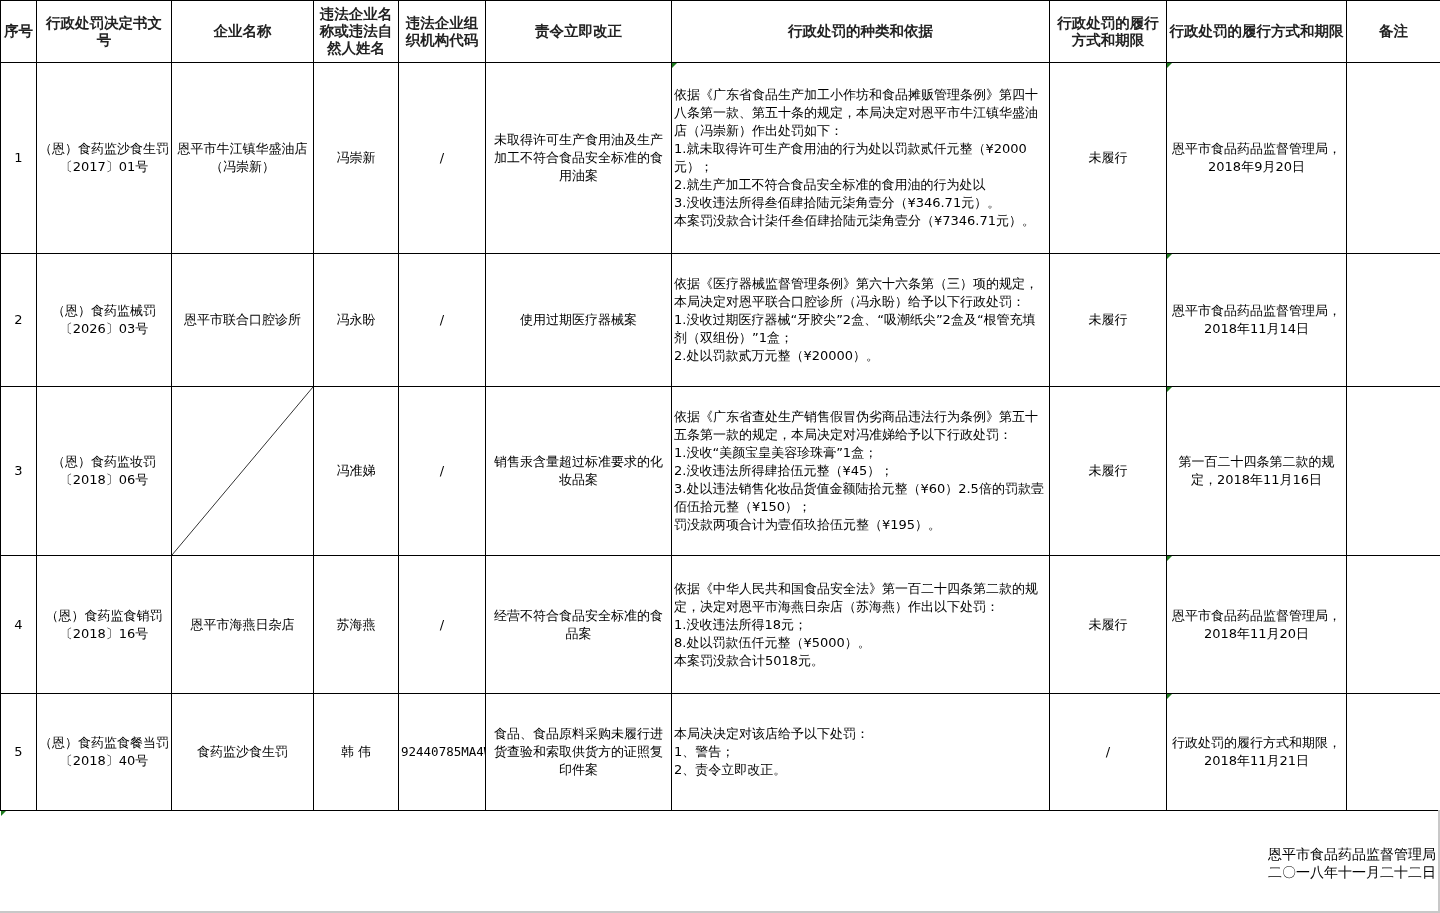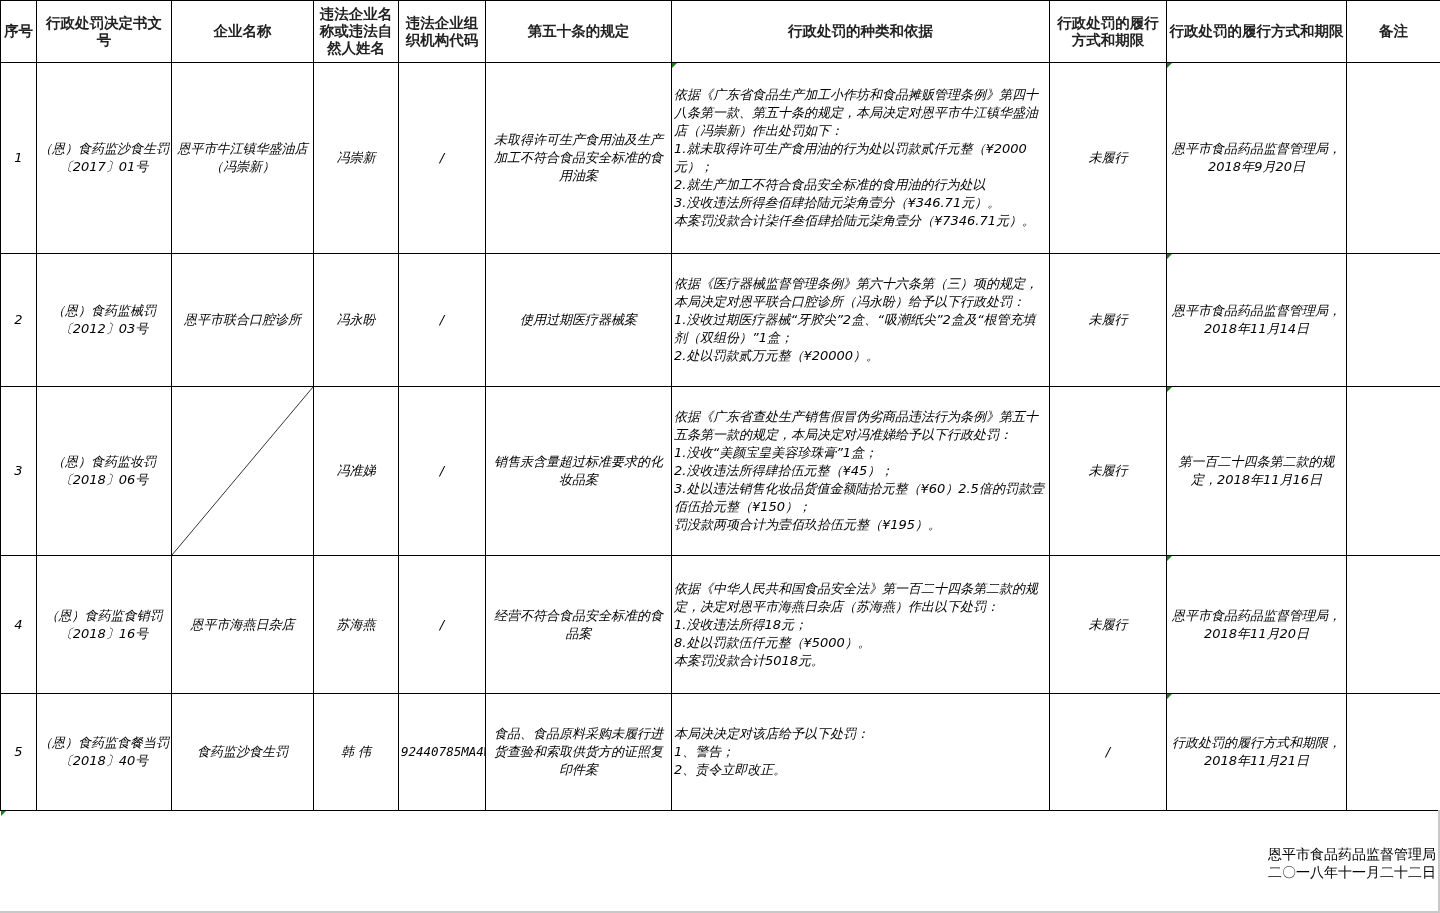--- a/index.html
+++ b/index.html
@@ -1,21 +1,21 @@
 <!DOCTYPE html>
 <html><head>
 <meta charset="utf-8">
 <style>
   html, body { margin:0; padding:0; background:#ffffff; }
   body { width:1440px; height:913px; position:relative; overflow:hidden;
          font-family:"DejaVu Sans","Liberation Sans",sans-serif; color:#000; }
   table.sheet { position:absolute; left:0; top:0; border-collapse:collapse; table-layout:fixed; width:1440px; }
   table.sheet td, table.sheet th { border:1.5px solid #000; padding:0 2px; vertical-align:middle; overflow:hidden; position:relative; }
   th { font-weight:bold; font-size:14.5px; line-height:17px; text-align:center; color:#222; }
-  td { font-size:13px; line-height:18px; text-align:center;font-style:italic; }
+  td { font-size:13px; line-height:18px; text-align:center; }
   td.left { text-align:left; white-space:pre-line; }
   td.mono { font-family:"DejaVu Sans Mono","Liberation Mono",monospace; font-size:12.5px; }
   .green-tri::before { content:""; position:absolute; left:0; top:0; width:0; height:0;
         border-top:5px solid #1e7b1e; border-right:5px solid transparent; }
   .diag { position:absolute; left:0; top:0; width:100%; height:100%; }
   .footer { position:absolute; right:4px; top:845px; text-align:left; font-size:14px; line-height:18px; }
   .footer div { white-space:nowrap; }
   .tail-tri { position:absolute; left:1px; top:811px; width:0; height:0;
         border-top:5px solid #1e7b1e; border-right:5px solid transparent; }
   .right-edge { position:absolute; right:0; top:810px; width:2px; height:103px; background:#c8c8c8; }
@@ -37,21 +37,21 @@
     <col style="width:180px">
       <col style="width:94px">
   </colgroup>
   <tbody>
       <tr style="height:62px">
     <th>序号</th>
     <th>行政处罚决定书文号</th>
     <th>企业名称</th>
     <th>违法企业名称或违法自然人姓名</th>
     <th>违法企业组织机构代码</th>
-    <th>第五十条的规定</th>
+    <th>责令立即改正</th>
     <th>行政处罚的种类和依据</th>
     <th>行政处罚的履行方式和期限</th>
     <th>行政处罚的履行方式和期限</th>
     <th>备注</th>
   </tr>
 
   <tr style="height:191px">
     <td>1</td>
     <td>（恩）食药监沙食生罚〔2017〕01号</td>
     <td>恩平市牛江镇华盛油店（冯崇新）</td>
@@ -63,21 +63,21 @@
 2.就生产加工不符合食品安全标准的食用油的行为处以
 3.没收违法所得叁佰肆拾陆元柒角壹分（¥346.71元）。
 本案罚没款合计柒仟叁佰肆拾陆元柒角壹分（¥7346.71元）。</td>
     <td>未履行</td>
     <td class="green-tri">恩平市食品药品监督管理局，2018年9月20日</td>
     <td></td>
   </tr>
 
   <tr style="height:133px">
     <td>2</td>
-    <td>（恩）食药监械罚〔2012〕03号</td>
+    <td>（恩）食药监械罚〔2026〕03号</td>
     <td>恩平市联合口腔诊所</td>
     <td>冯永盼</td>
     <td>/</td>
     <td>使用过期医疗器械案</td>
     <td class="left">依据《医疗器械监督管理条例》第六十六条第（三）项的规定，本局决定对恩平联合口腔诊所（冯永盼）给予以下行政处罚：
 1.没收过期医疗器械“牙胶尖”2盒、“吸潮纸尖”2盒及“根管充填剂（双组份）”1盒；
 2.处以罚款贰万元整（¥20000）。</td>
     <td>未履行</td>
     <td class="green-tri">恩平市食品药品监督管理局，2018年11月14日</td>
     <td></td>

